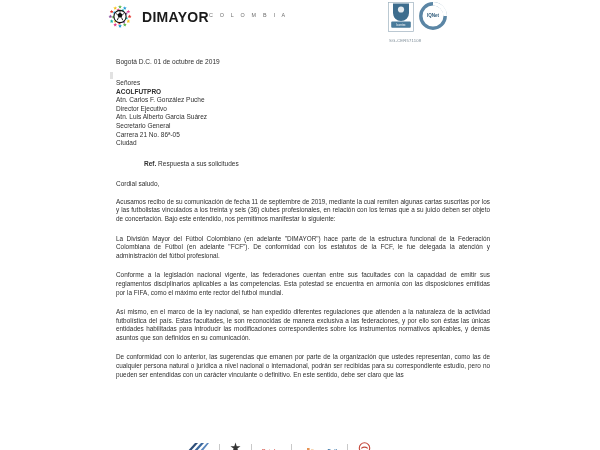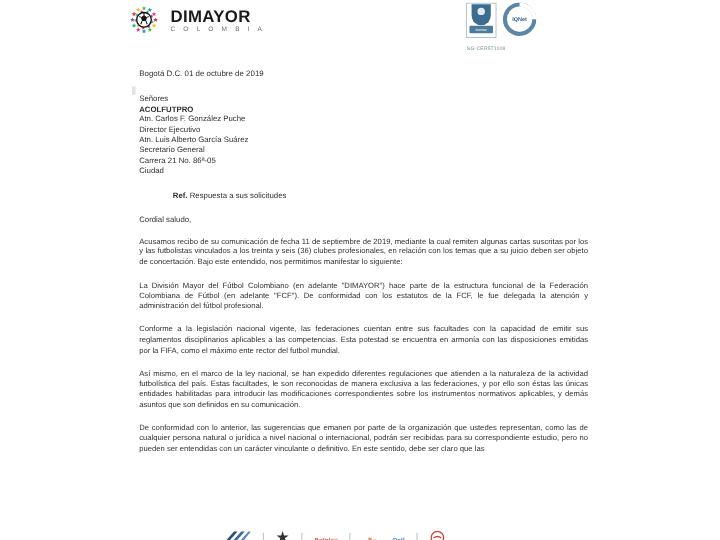--- a/index.html
+++ b/index.html
@@ -11,21 +11,21 @@
     position:relative;
   }
   .page{position:absolute;inset:0;background:#fff;}
 
   
   .letterhead{position:absolute;left:0;top:0;width:600px;height:52px;}
 
   .logo-block{position:absolute;left:104px;top:2px;display:flex;align-items:center;gap:6px;}
   .logo-mark{width:32px;height:30px;position:relative;}
   .logo-mark svg{display:block;}
-  .logo-words{display:flex;flex-direction:column;line-height:1;}
+  .logo-words{display:flex;flex-direction:row;line-height:1;}
   .logo-dimayor{font-size:14px;font-weight:bold;letter-spacing:0.3px;color:#1a1a1a;}
   .logo-colombia{font-size:5.4px;letter-spacing:2.7px;color:#6e6e6e;margin-top:2.5px;}
 
   
   .certs{position:absolute;left:388px;top:2px;display:flex;align-items:flex-start;gap:5px;}
   .cert-iso{width:26px;height:30px;}
   .cert-iqnet{width:28px;height:28px;}
   .cert-code{position:absolute;left:389px;top:38px;font-size:4.2px;color:#7c8b96;letter-spacing:0.2px;}
 
   

